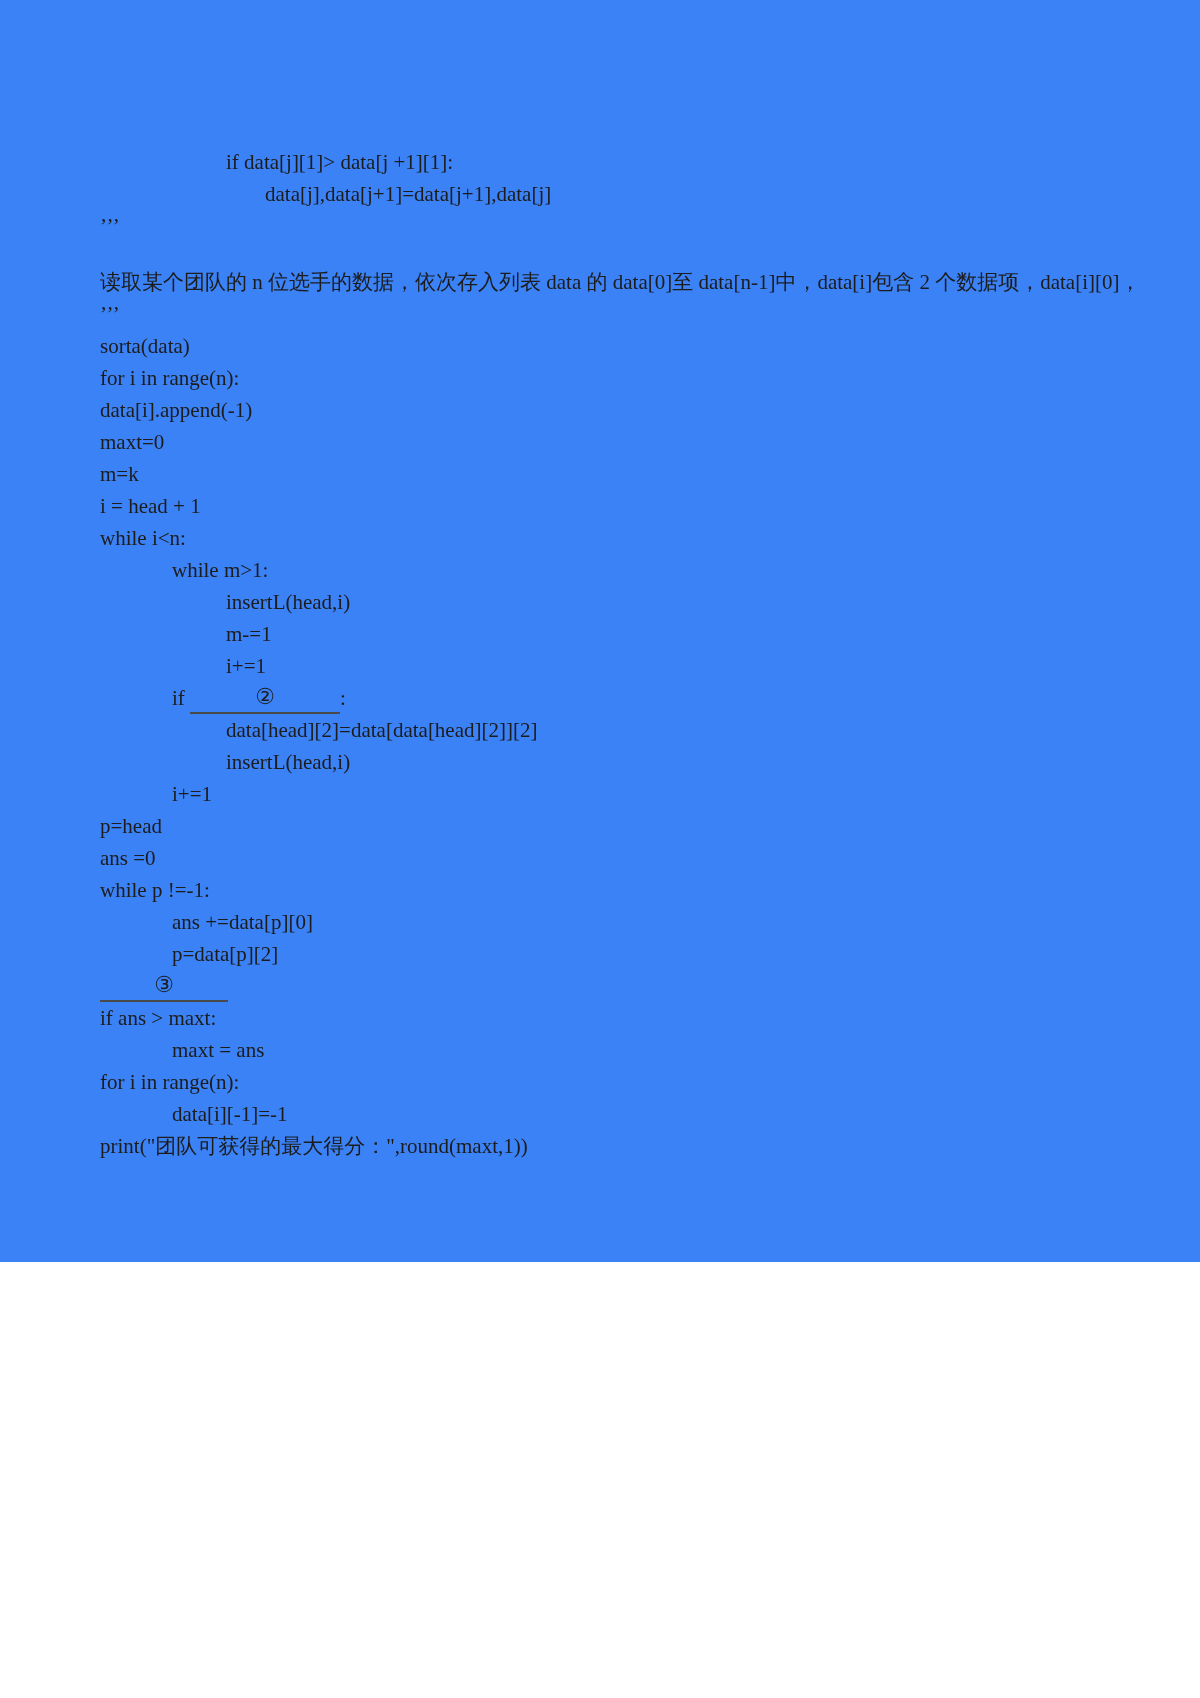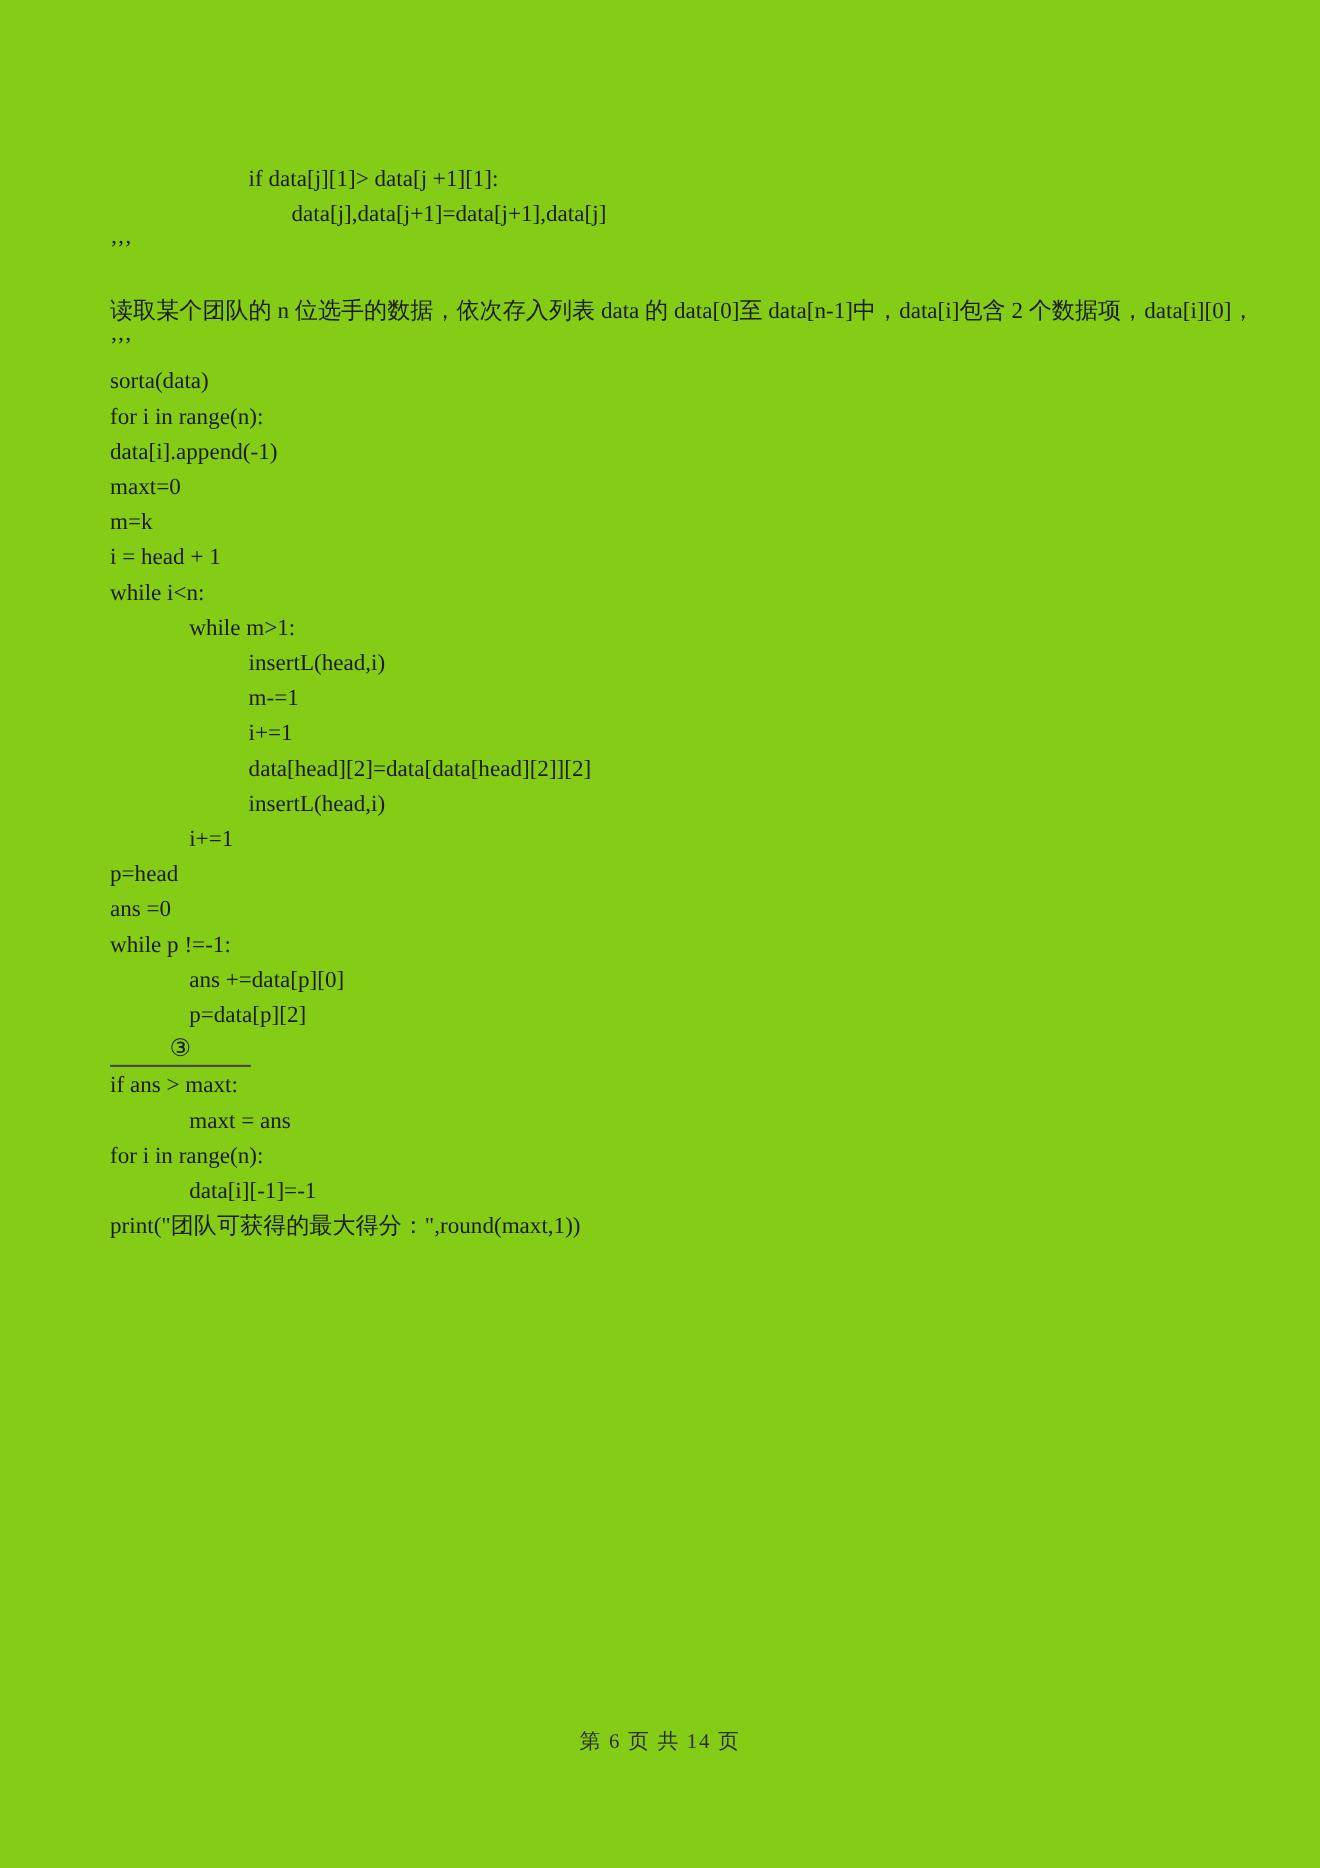--- a/index.html
+++ b/index.html
@@ -1,20 +1,20 @@
 <!DOCTYPE html>
 <html><head>
 <meta charset="utf-8">
 <style>
   html,body{margin:0;padding:0;background:#ffffff;}
   .page{
     position:relative;
     width:1200px;
-    height:1698px;
-    background:#84cc16;
+    height:1262px;
+    background:#3b82f6;
     font-family:"Liberation Serif","DejaVu Serif",serif;
     color:#1c1c1c;
     overflow:hidden;
   }
   .content{
     position:absolute;
     left:100px;
     top:146px;
     width:1014px;
     font-size:21px;
@@ -85,20 +85,21 @@
         <div class="code-line ind-0">for i in range(n):</div>
         <div class="code-line ind-1">data[i].append(-1)</div>
         <div class="code-line ind-0">maxt=0</div>
         <div class="code-line ind-1">m=k</div>
         <div class="code-line ind-1">i = head + 1</div>
         <div class="code-line ind-1">while i&lt;n:</div>
         <div class="code-line ind-2">while m&gt;1:</div>
         <div class="code-line ind-3">insertL(head,i)</div>
         <div class="code-line ind-3">m-=1</div>
         <div class="code-line ind-3">i+=1</div>
+        <div class="code-line ind-2"><span>if </span><span class="blank" style="width: 150px;">②</span><span>:</span></div>
         <div class="code-line ind-3">data[head][2]=data[data[head][2]][2]</div>
         <div class="code-line ind-3">insertL(head,i)</div>
         <div class="code-line ind-2">i+=1</div>
         <div class="code-line ind-1">p=head</div>
         <div class="code-line ind-1">ans =0</div>
         <div class="code-line ind-1">while p !=-1:</div>
         <div class="code-line ind-2">ans +=data[p][0]</div>
         <div class="code-line ind-2">p=data[p][2]</div>
         <div class="code-line ind-1"><span></span><span class="blank" style="width: 128px;">③</span><span></span></div>
         <div class="code-line ind-1">if ans &gt; maxt:</div>

